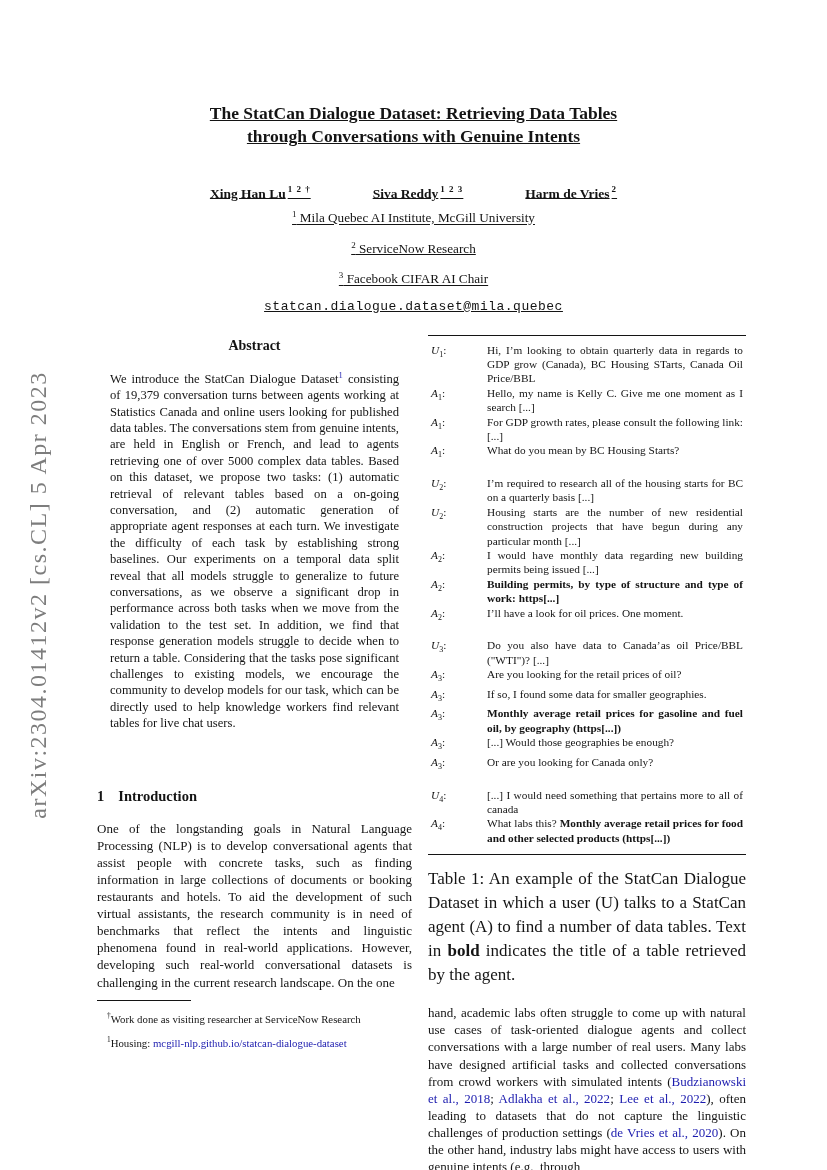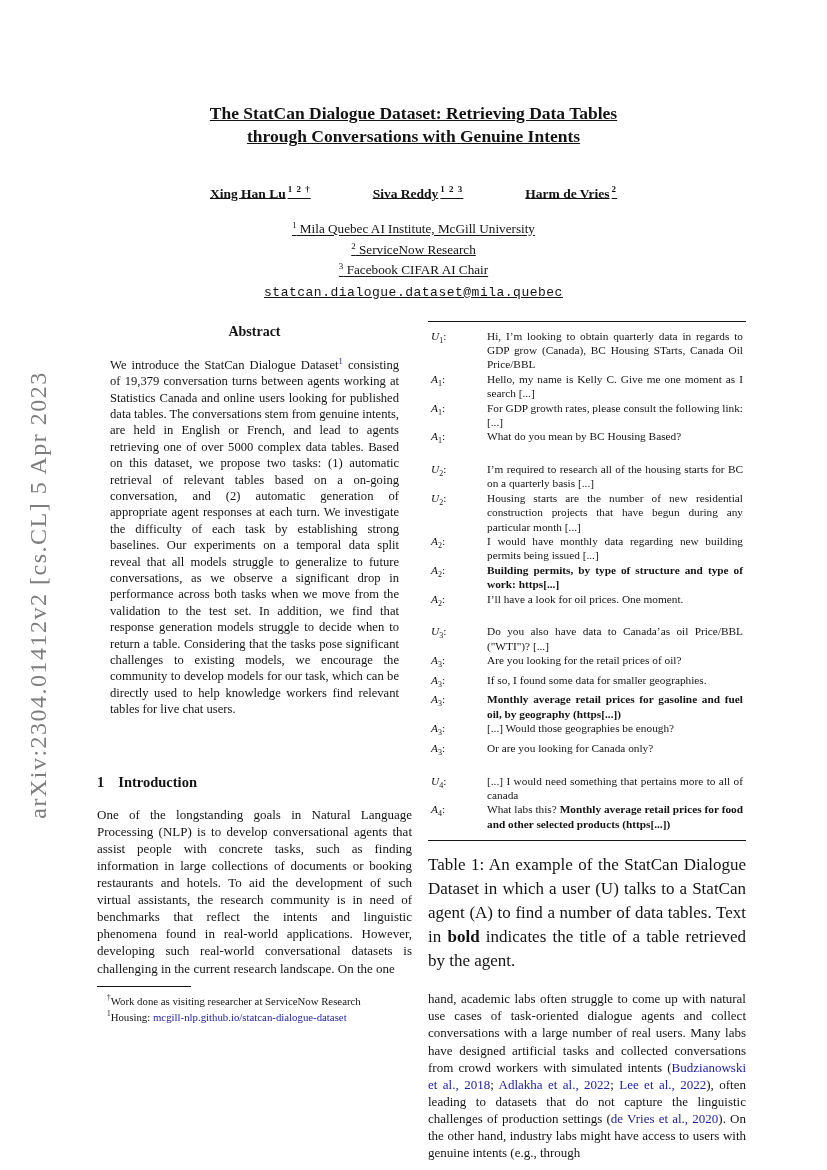--- a/index.html
+++ b/index.html
@@ -31,21 +31,21 @@
   .title { font-size: 17.5px; font-weight: bold; line-height: 1.34; }
   .author-row {
     margin-top: 35px;
     display: flex;
     justify-content: center;
     gap: 62px;
     font-size: 13.5px;
     font-weight: bold;
   }
   .author sup { font-size: 9px; font-weight: bold; letter-spacing: 1px; margin-left: 2px; }
-  .affiliation-list { margin-top: 16px; font-size: 13.2px; line-height: 16px; }
+  .affiliation-list { margin-top: 0; font-size: 13.2px; line-height: 27px; }
   .affiliation sup { font-size: 9px; }
   .email {
     margin-top: 6px;
     font-family: "Liberation Mono", monospace;
     font-size: 13px;
     letter-spacing: 0.5px;
   }
   
   .columns {
     display: flex;
@@ -72,21 +72,21 @@
     margin-top: 15px;
     font-size: 13px;
     line-height: 17.1px;
     text-align: justify;
   }
   .footnote-rule {
     margin-top: 9px;
     width: 94px;
     border-top: 1px solid #141414;
   }
-  .footnote-list { margin-top: 4px; font-size: 10.8px; line-height: 14px; }
+  .footnote-list { margin-top: 4px; font-size: 10.8px; line-height: 22px; }
   .footnote { text-indent: 10px; }
   .footnote sup { font-size: 7.5px; }
 
   
   .dialogue-table {
     border-top: 1.4px solid #141414;
     border-bottom: 1.4px solid #141414;
     padding: 7px 3px 9px 3px;
     font-size: 11.3px;
     line-height: 14.4px;
@@ -164,21 +164,21 @@
             <div class="drow">
               <span class="speaker"><i>A</i><sub>1</sub>:</span>
               <span class="utterance"><span class="seg">Hello, my name is Kelly C. Give me one moment as I search [...]</span></span>
             </div>
             <div class="drow">
               <span class="speaker"><i>A</i><sub>1</sub>:</span>
               <span class="utterance"><span class="seg">For GDP growth rates, please consult the following link: [...]</span></span>
             </div>
             <div class="drow">
               <span class="speaker"><i>A</i><sub>1</sub>:</span>
-              <span class="utterance"><span class="seg">What do you mean by BC Housing Based?</span></span>
+              <span class="utterance"><span class="seg">What do you mean by BC Housing Starts?</span></span>
             </div>
           </div>
           <div class="turn-group">
             <div class="drow">
               <span class="speaker"><i>U</i><sub>2</sub>:</span>
               <span class="utterance"><span class="seg">I’m required to research all of the housing starts for BC on a quarterly basis [...]</span></span>
             </div>
             <div class="drow">
               <span class="speaker"><i>U</i><sub>2</sub>:</span>
               <span class="utterance"><span class="seg">Housing starts are the number of new residential construction projects that have begun during any particular month [...]</span></span>

